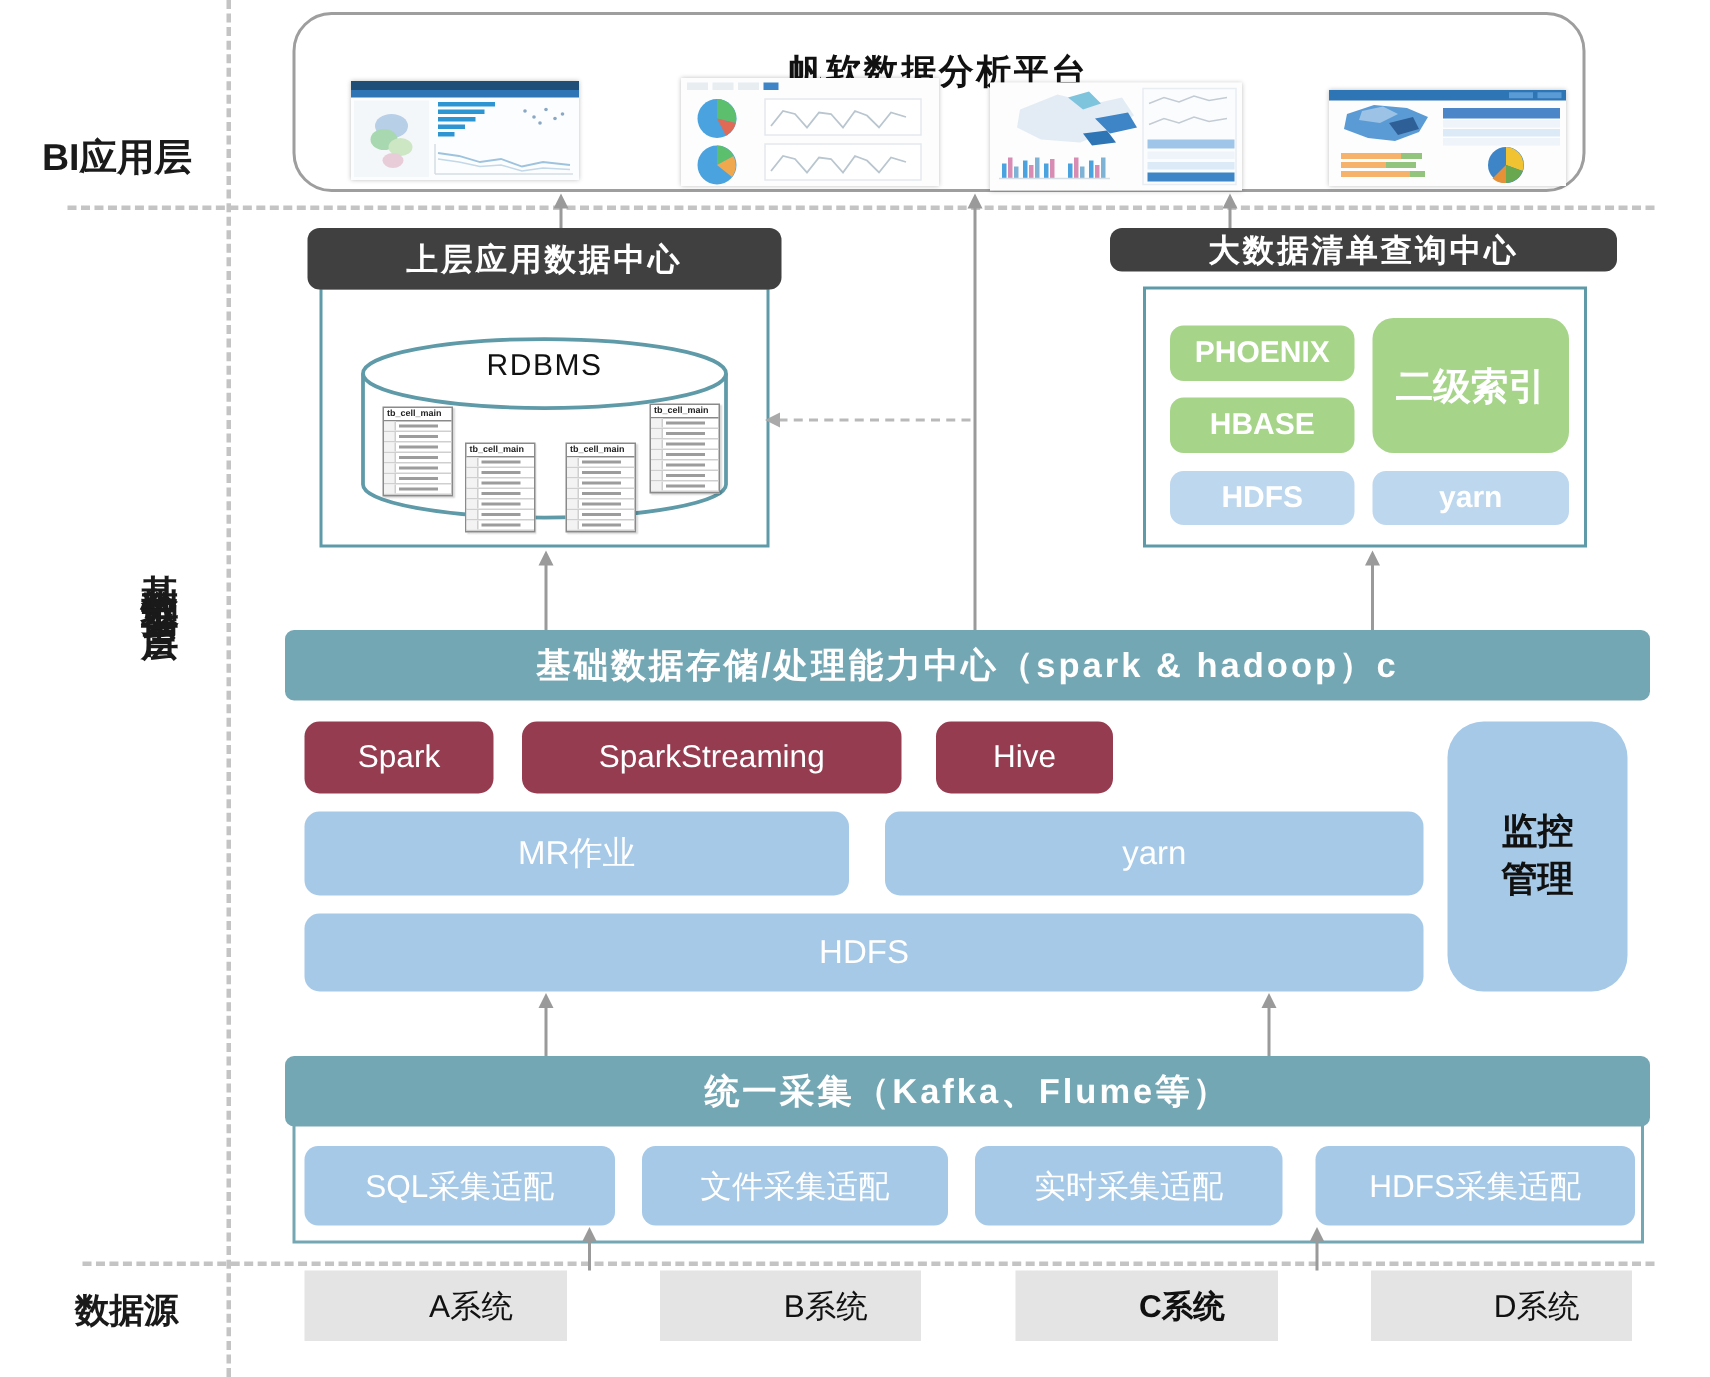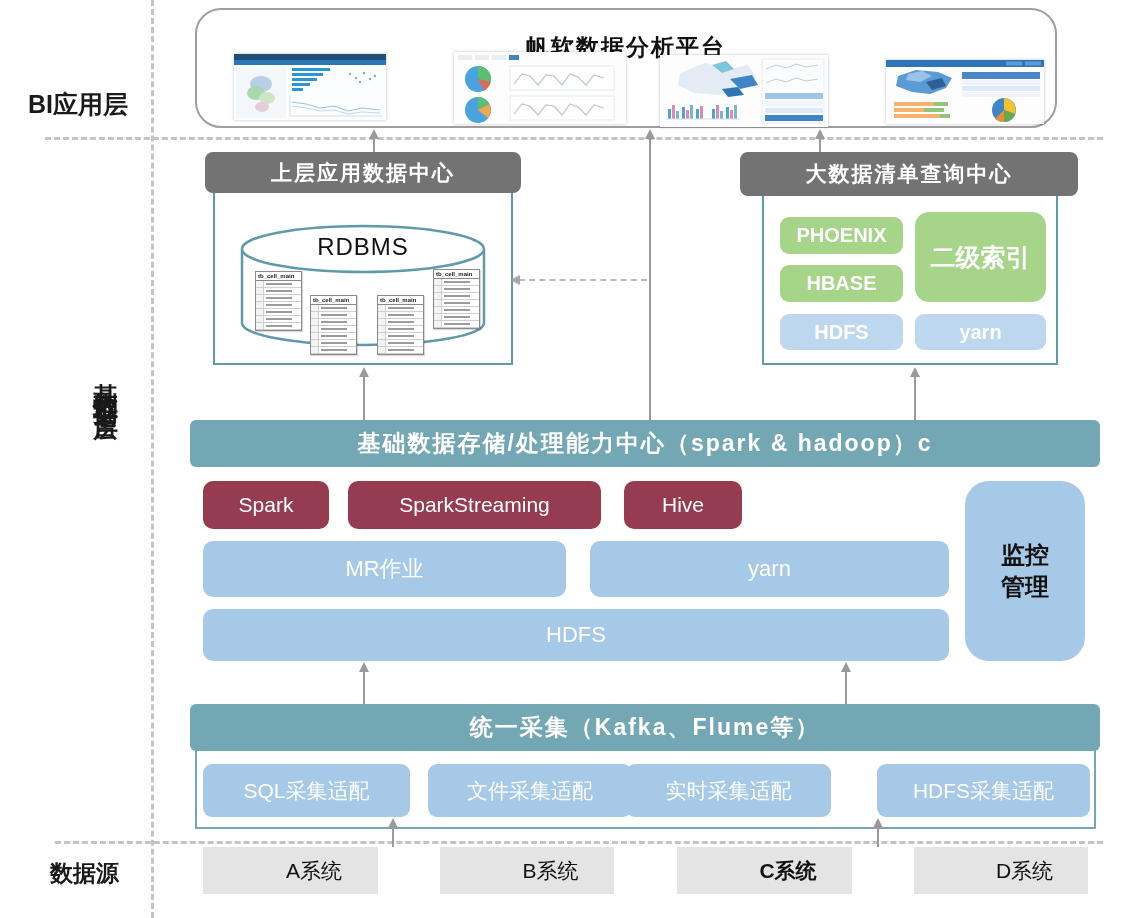--- a/index.html
+++ b/index.html
@@ -21,32 +21,32 @@
 
   
   .platform-box { position:absolute; left:195px; top:8px; width:862px; height:120px;
     border:2px solid #9e9e9e; border-radius:26px; background:#ffffff; }
   .platform-title { position:absolute; left:0; right:0; top:12px; text-align:center;
     font-size:23px; font-weight:bold; color:#111; letter-spacing:2px;margin-top:10px; }
   .thumb { position:absolute; background:#fdfdfd; box-shadow:0 0 3px rgba(0,0,0,.25); }
   .thumb svg { display:block; }
 
   
-  .teal-header { position:absolute; background:#737373; border-radius:8px; color:#fff;
+  .teal-header { position:absolute; background:#404040; border-radius:8px; color:#fff;
     font-size:21px; font-weight:bold; display:flex; align-items:center; justify-content:center; letter-spacing:2px; }
   .teal-container { position:absolute; background:#fff; border:2px solid #5f9aa8; }
 
   .hdr-app { left:205px; top:152px; width:316px; height:41px; z-index:4; }
   .box-app { left:213px; top:191px; width:300px; height:174px; z-index:2; }
-  .hdr-query { left:740px; top:152px; width:338px; height:44px; z-index:4; }
+  .hdr-query { left:740px; top:152px; width:338px; height:29px; z-index:4; }
   .box-query { left:762px; top:191px; width:296px; height:174px; z-index:2; }
 
   
   .cyl { position:absolute; left:24px; top:30px; width:248px; height:126px; }
-  .cyl-label { position:absolute; left:0; right:0; top:10px; text-align:center; font-size:24px; color:#111; z-index:3; letter-spacing:1px; }
+  .cyl-label { position:absolute; left:0; right:0; top:10px; text-align:center; font-size:20px; color:#111; z-index:3; letter-spacing:1px; }
   .mini-table { position:absolute; width:47px; background:#fff; border:1px solid #8a8a8a; z-index:5; box-shadow:1px 1px 1px rgba(0,0,0,.15); }
   .mini-table .mt-head { height:9px; border-bottom:1px solid #8a8a8a; font-size:6px; font-weight:bold; color:#222; line-height:8px; padding-left:2px; white-space:nowrap; overflow:hidden; }
   .mini-table .mt-row { height:7px; border-bottom:1px solid #cfcfcf; position:relative; }
   .mini-table .mt-row::before { content:""; position:absolute; left:0; top:0; bottom:0; width:7px; border-right:1px solid #cfcfcf; background:#f3f3f3; }
   .mini-table .mt-row::after { content:""; position:absolute; left:10px; top:2px; height:2px; width:26px; background:#9c9c9c; }
 
   
   .pill { position:absolute; border-radius:9px; color:#fff; font-weight:bold;
     display:flex; align-items:center; justify-content:center; z-index:5; }
   .pill.green { background:#a6d489; }
@@ -291,21 +291,21 @@
   <div class="bluebox" style="left:203px; top:541px; width:363px; height:56px;">MR作业</div>
   <div class="bluebox" style="left:590px; top:541px; width:359px; height:56px;">yarn</div>
   <div class="bluebox" style="left:203px; top:609px; width:746px; height:52px;">HDFS</div>
 
   <div class="adapter-container"></div>
   <div class="band band-collect">
     <span>统一采集（Kafka、Flume等）</span>
   </div>
   <div class="adapter" style="left:203px; width:207px;">SQL采集适配</div>
   <div class="adapter" style="left:428px; width:204px;">文件采集适配</div>
-  <div class="adapter" style="left:626px; width:205px;">实时采集适配</div>
+  <div class="adapter" style="left:650px; width:205px;">实时采集适配</div>
   <div class="adapter" style="left:877px; width:213px;">HDFS采集适配</div>
 
   <div class="srcbox" style="left:203px; width:175px;">A系统</div>
   <div class="srcbox" style="left:440px; width:174px;">B系统</div>
   <div class="srcbox" style="left:677px; width:175px;font-weight:bold;">C系统</div>
   <div class="srcbox" style="left:914px; width:174px;">D系统</div>
 
   <div class="varrow" style="left:373px; top:138px; height:14px;"></div>
   <div class="varrow" style="left:649px; top:138px; height:282px;"></div>
   <div class="varrow" style="left:819px; top:138px; height:14px;"></div>

